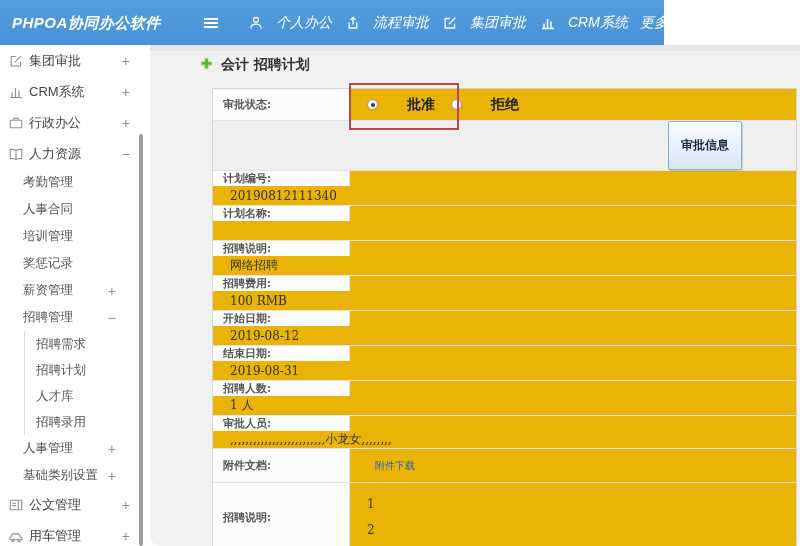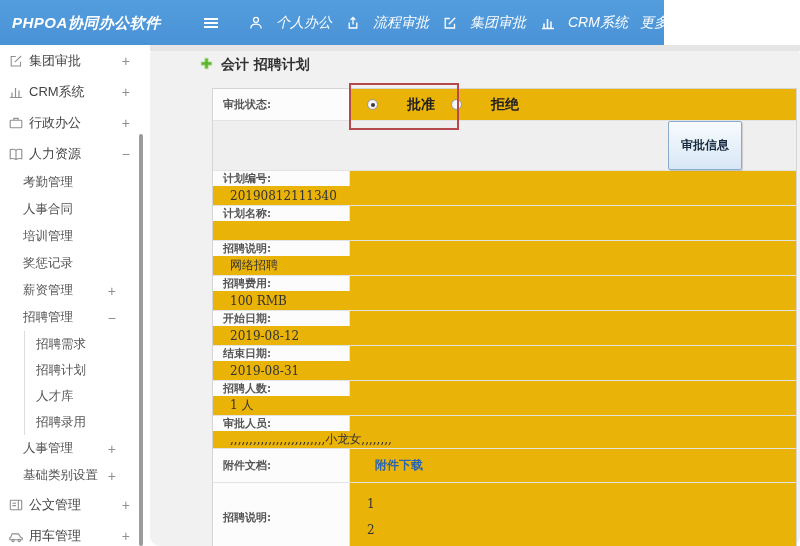--- a/index.html
+++ b/index.html
@@ -63,21 +63,21 @@
            background:radial-gradient(#ffffff,#e6e6e6); display:inline-block;
            position:relative; margin-right:6px; flex:none; cursor:pointer; }
   .radio.checked::after { content:""; position:absolute; left:2.5px; top:2.5px;
            right:2.5px; bottom:2.5px; background:#3a3a3a; border-radius:50%; }
   .radio-label { font-size:14px; font-weight:bold; color:#222; margin-right:16px;margin-left:23px; }
 
   .fv.multi { flex-direction:column; align-items:flex-start; justify-content:center;
               padding-top:8px; padding-bottom:8px; }
   .fv.multi .line { line-height:26px; }
 
-  .link { color:#2a66b0; font-weight:bold; font-size:12px; cursor:pointer; text-decoration:none;padding-left:8px; }
+  .link { color:#2a66b0; font-weight:normal; font-size:10px; cursor:pointer; text-decoration:none;padding-left:8px; }
 
   .annotation { position:absolute; left:199px; top:38px; width:110px; height:47px;
                 border:2px solid #b6494d; z-index:4; pointer-events:none; }
 </style>
 </head>
 <body>
 
 <div class="navbar">
   <div class="brand">PHPOA协同办公软件</div>
 

